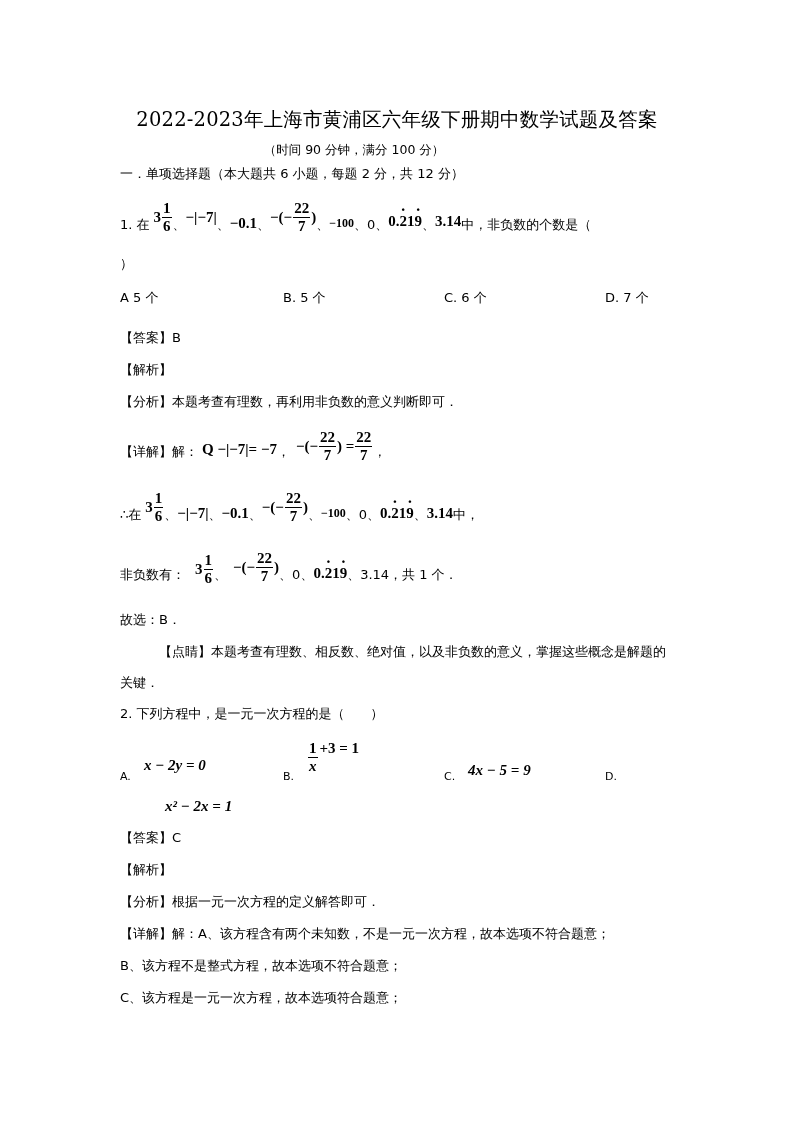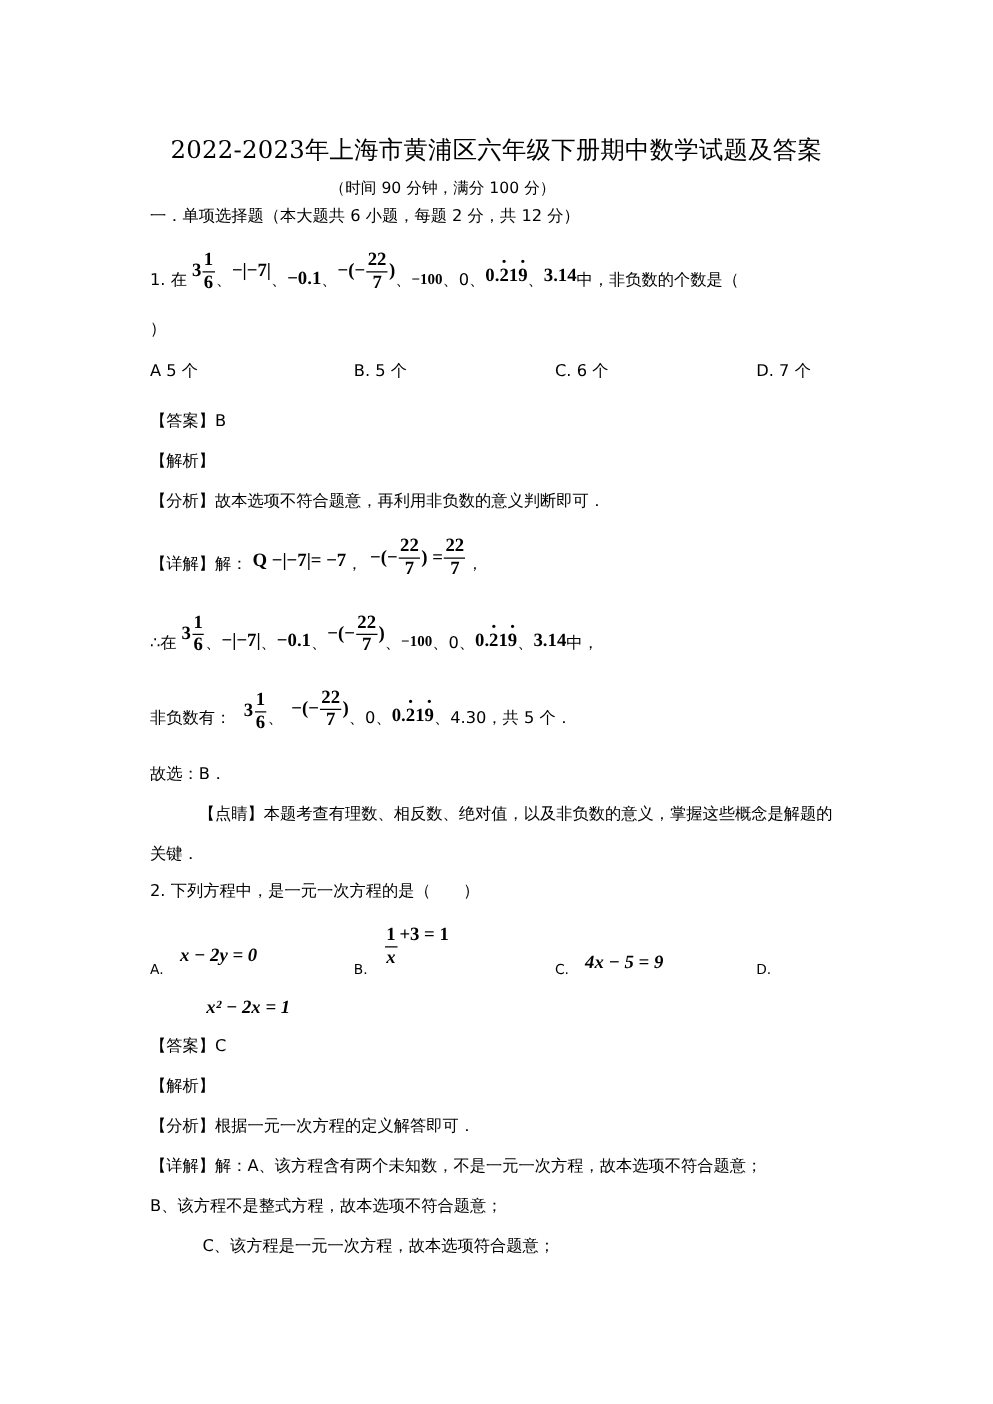--- a/index.html
+++ b/index.html
@@ -57,21 +57,21 @@
 </div>
 <div class="abs line" style="left:120px;top:256px;">）</div>
 
 <div class="abs line" style="left:120px;top:290px;"><span>A</span> <span>5 个</span></div>
 <div class="abs line" style="left:283px;top:290px;"><span>B.</span> <span>5 个</span></div>
 <div class="abs line" style="left:444px;top:290px;"><span>C.</span> <span>6 个</span></div>
 <div class="abs line" style="left:605px;top:290px;"><span>D.</span> <span>7 个</span></div>
 
 <div class="abs line" style="left:120px;top:330px;"><span>【答案】</span><span>B</span></div>
 <div class="abs line" style="left:120px;top:362px;">【解析】</div>
-<div class="abs line" style="left:120px;top:394px;"><span>【分析】</span><span>故本选项不符合题意，再利用非负数的意义判断即可．</span></div>
+<div class="abs line" style="left:120px;top:394px;"><span>【分析】</span><span>本题考查有理数，再利用非负数的意义判断即可．</span></div>
 
 <div class="abs line" style="left:120px;top:430px;display:flex;align-items:center;height:44px;">
   <span>【详解】</span>
     <span>解：</span>
   <span class="m" style="position:relative;top:-3px;margin-left:4px;">Q −|−7|= −7</span>
   <span>，</span>
   <span class="m mixed" style="position:relative;top:-6px;margin-left:6px;">
       <span>−(−</span>
       <span class="frac">
         <span class="num">22</span>
@@ -134,21 +134,21 @@
       <span class="frac">
         <span class="num">22</span>
         <span>7</span>
       </span>
       <span>)</span>
     </span>
   <span>、</span>
     <span>0</span>
     <span>、</span>
   <span class="m" style="position:relative;top:-2px;"><span>0.</span><span class="dot">2</span><span>1</span><span class="dot">9</span></span>
-  <span>、4.30，共 5 个．</span>
+  <span>、3.14，共 1 个．</span>
 </div>
 
 <div class="abs line" style="left:120px;top:612px;">故选：B．</div>
 <div class="abs line" style="left:120px;top:644px;margin-left:39px;"><span>【点睛】</span><span>本题考查有理数、相反数、绝对值，以及非负数的意义，掌握这些概念是解题的</span></div>
 <div class="abs line" style="left:120px;top:676px;font-family:Liberation Mono, monospace;">关键．</div>
 
 <div class="abs line" style="left:120px;top:706px;">2. 下列方程中，是一元一次方程的是（　　）</div>
 
 <div class="abs line" style="left:120px;top:768px;"><span style="font-size:11px;">A.</span></div>
 <div class="abs mi" style="left:144px;top:757px;">x − 2y = 0</div>
@@ -166,13 +166,13 @@
 <div class="abs mi" style="left:468px;top:762px;">4x − 5 = 9</div>
 
 <div class="abs line" style="left:605px;top:768px;"><span style="font-size:11px;">D.</span></div>
 <div class="abs mi" style="left:120px;top:798px;margin-left:45px;">x² − 2x = 1</div>
 
 <div class="abs line" style="left:120px;top:830px;"><span>【答案】</span><span>C</span></div>
 <div class="abs line" style="left:120px;top:862px;">【解析】</div>
 <div class="abs line" style="left:120px;top:894px;"><span>【分析】</span><span>根据一元一次方程的定义解答即可．</span></div>
 <div class="abs line" style="left:120px;top:926px;"><span>【详解】</span><span>解：A、该方程含有两个未知数，不是一元一次方程，故本选项不符合题意；</span></div>
 <div class="abs line" style="left:120px;top:958px;">B、该方程不是整式方程，故本选项不符合题意；</div>
-<div class="abs line" style="left:120px;top:990px;margin-left:42px;">C、该方程是一元一次方程，故本选项符合题意；</div>
+<div class="abs line" style="left:120px;top:990px;">C、该方程是一元一次方程，故本选项符合题意；</div>
 
 </body></html>

